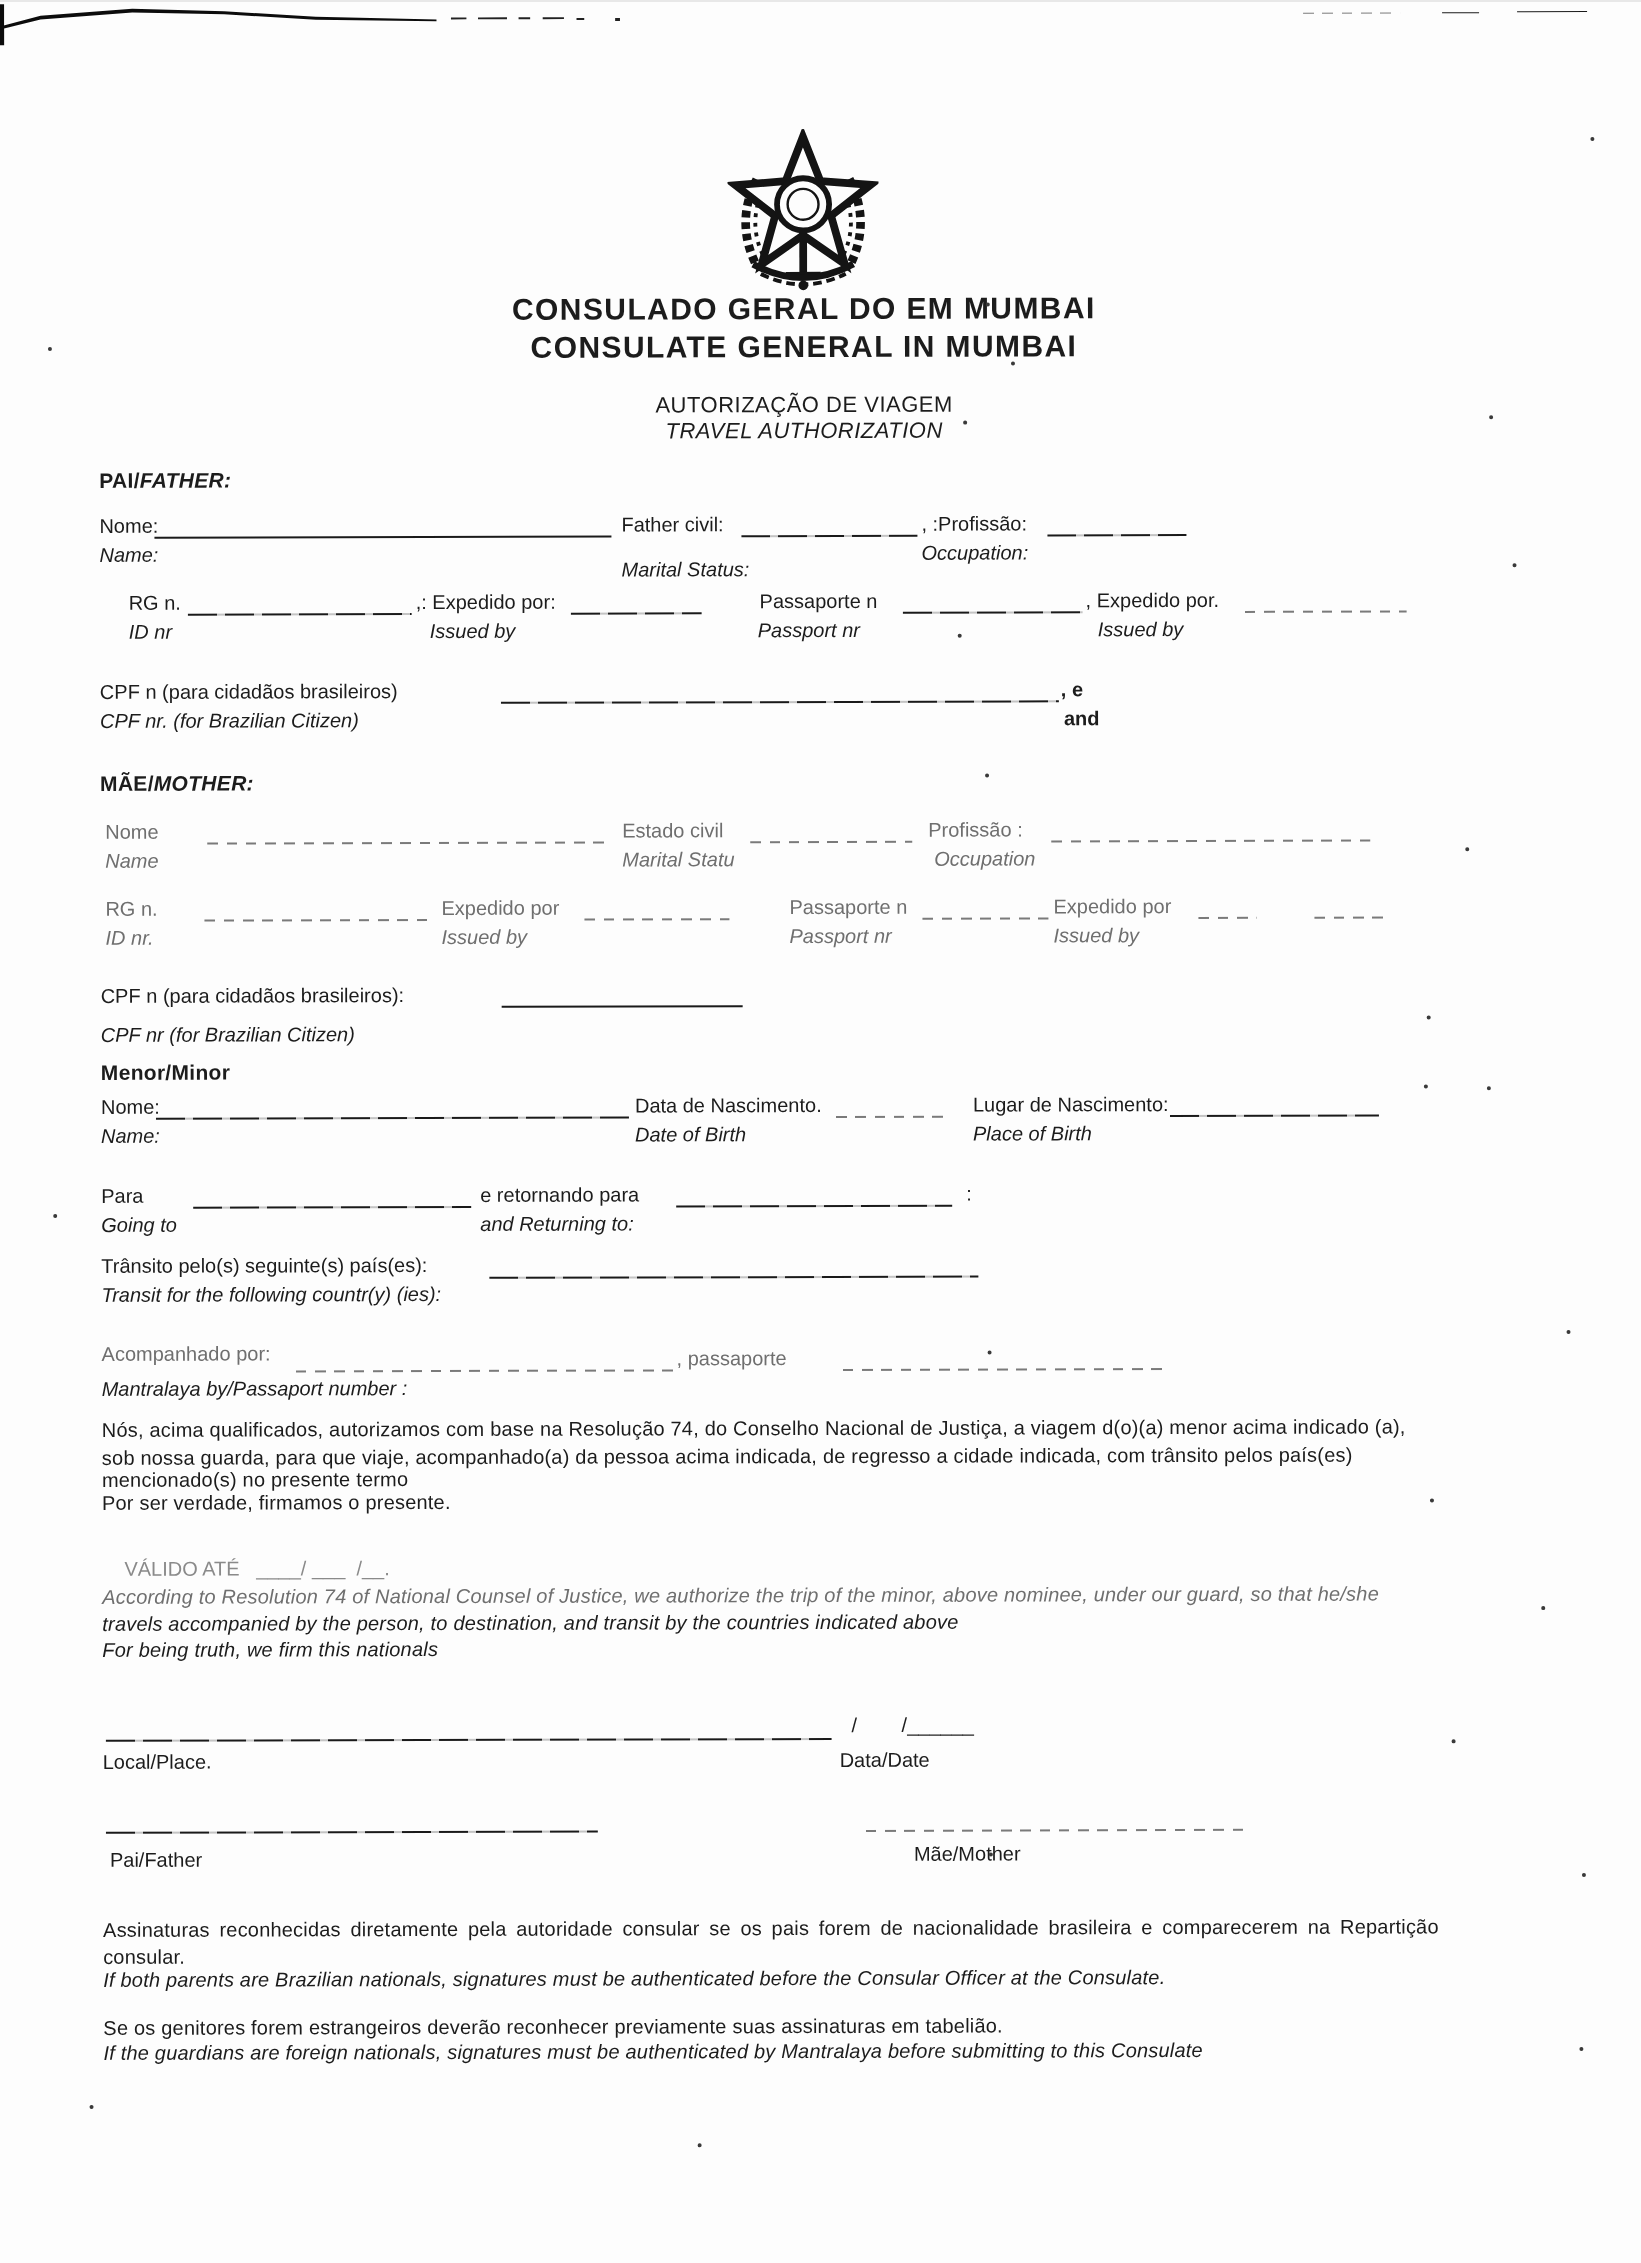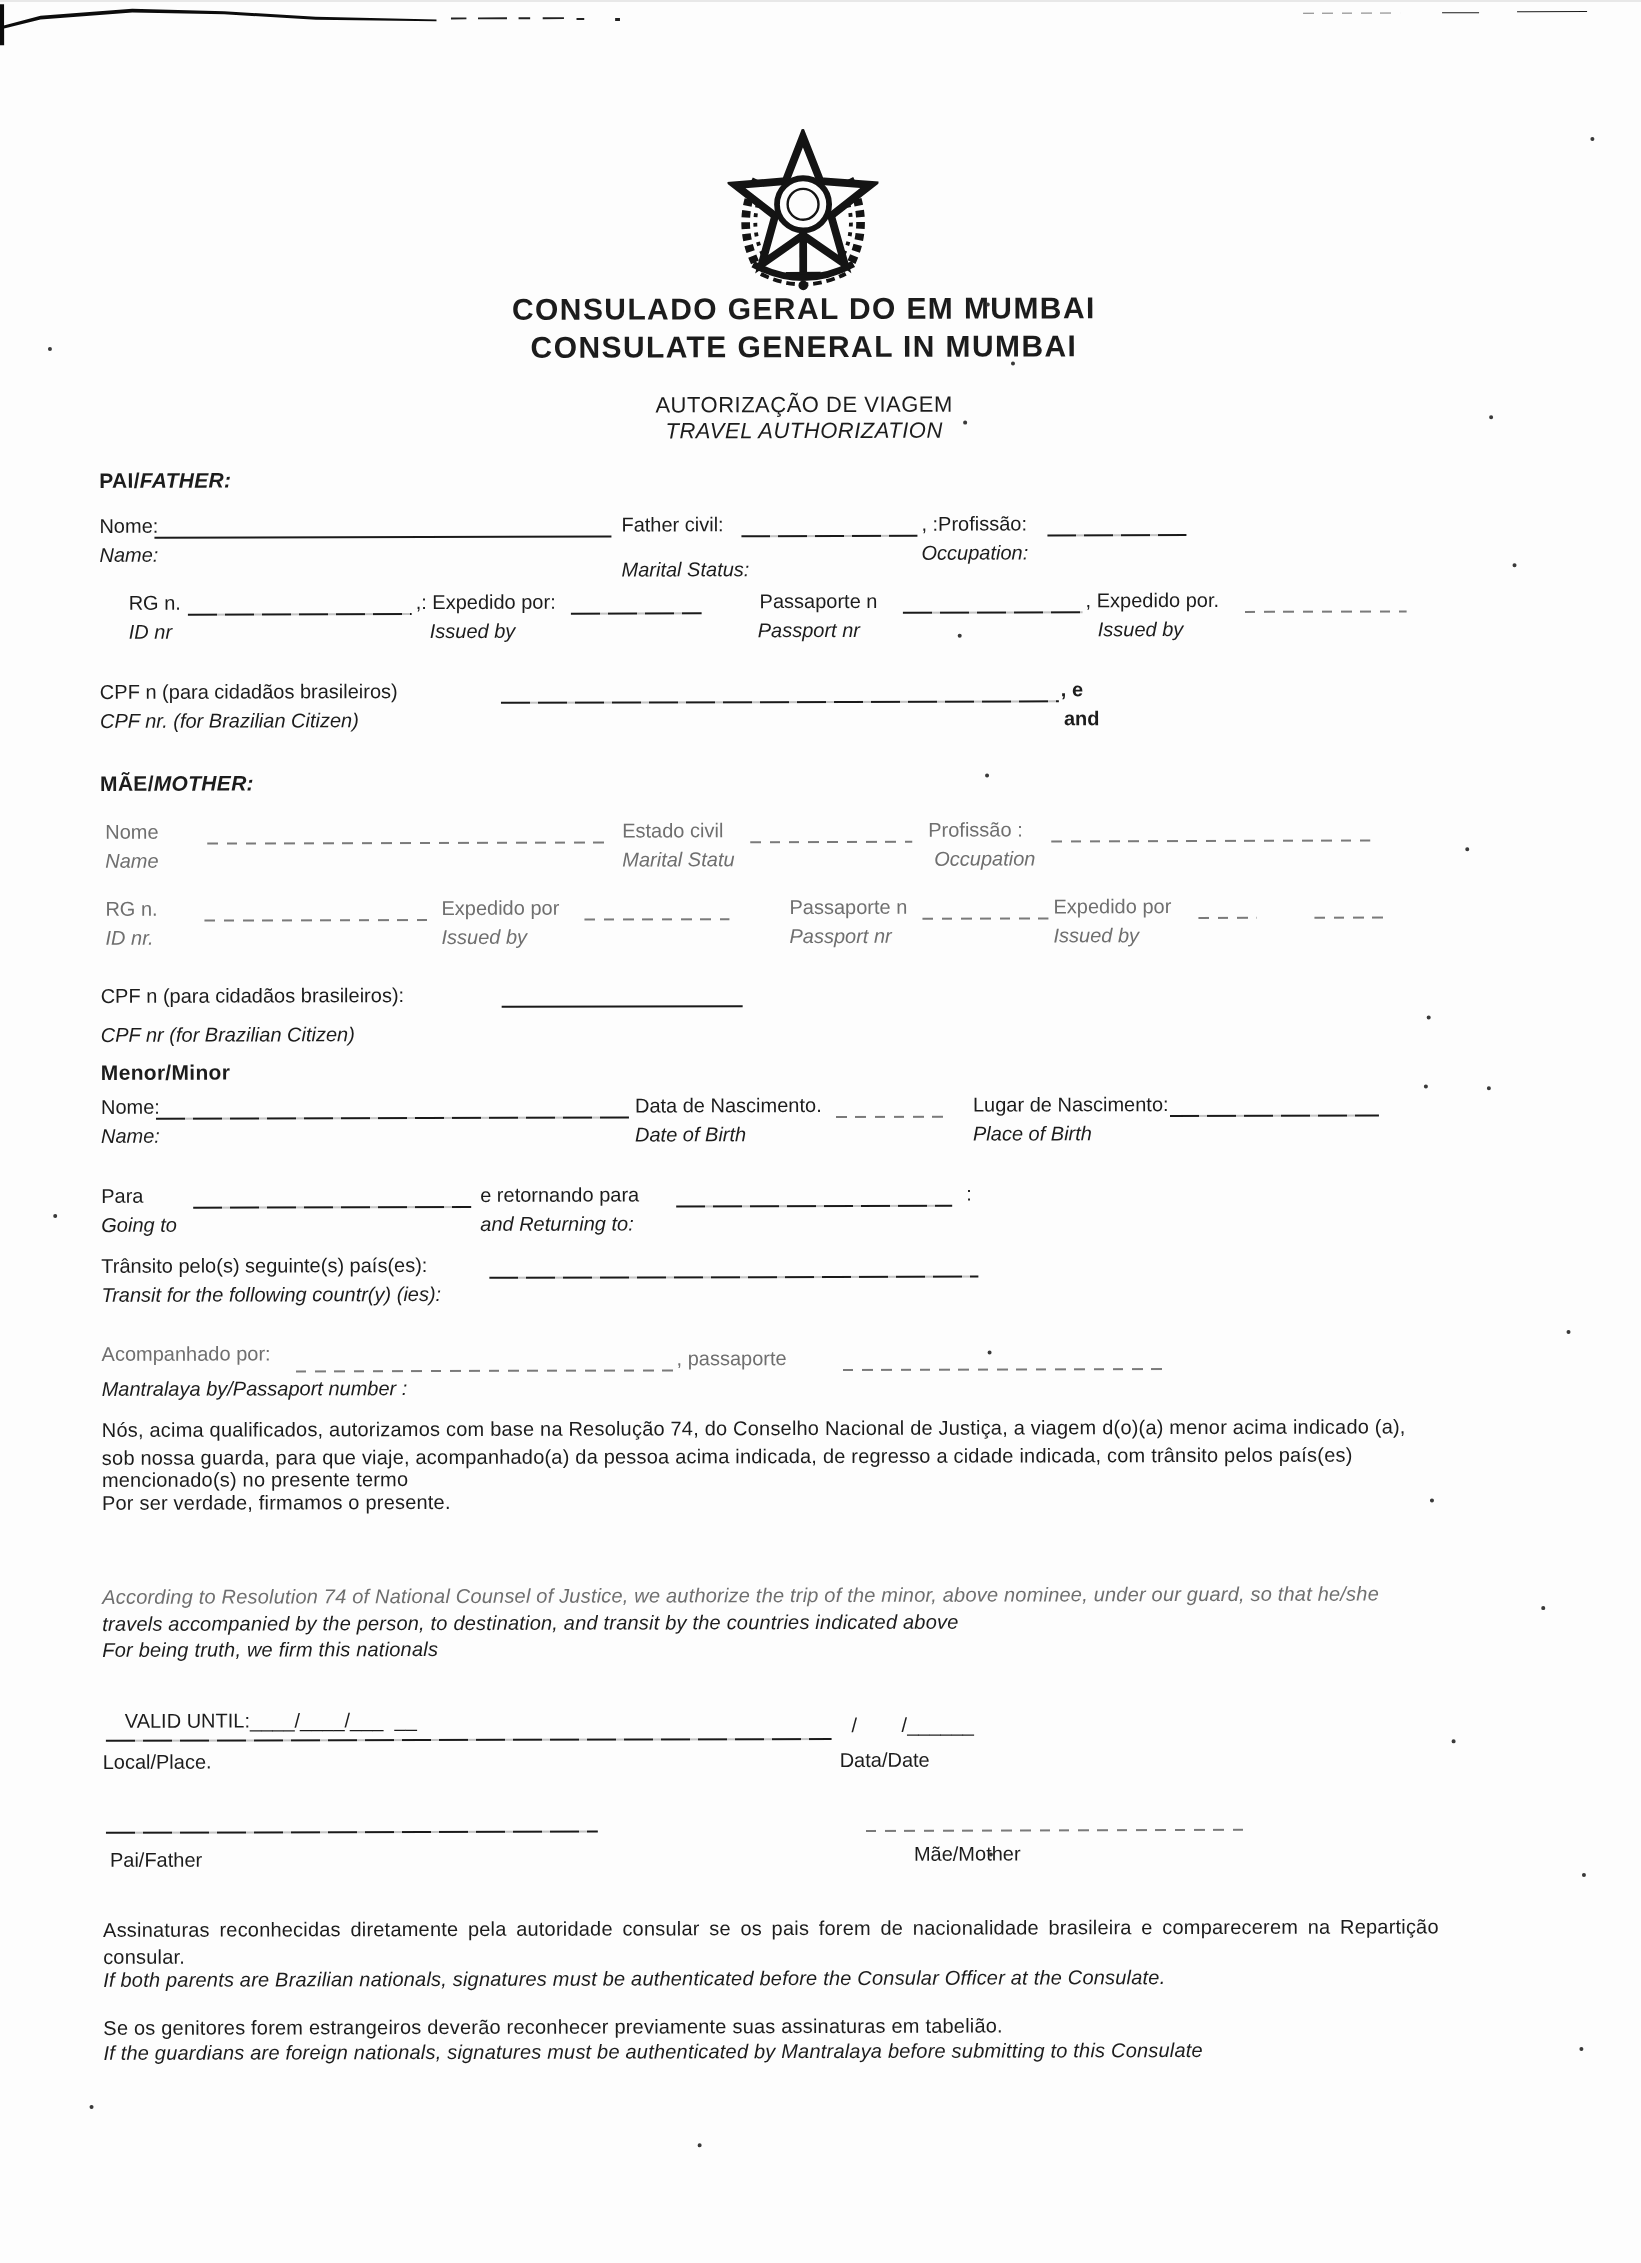--- a/index.html
+++ b/index.html
@@ -163,28 +163,28 @@
   <div class="dln" style="left:295px;top:1367px;width:378px"></div>
   <span class="abs lbl faded" style="left:676px;top:1344px">, passaporte</span>
   <div class="dln" style="left:842px;top:1367px;width:328px"></div>
   <span class="abs lbl en" style="left:101px;top:1373px">Mantralaya by/Passaport number :</span>
 
   <div class="abs par" style="left:101px;top:1412px">Nós, acima qualificados, autorizamos com base na Resolução 74, do Conselho Nacional de Justiça,  a viagem d(o)(a) menor acima indicado (a),</div>
   <div class="abs par" style="left:101px;top:1440px">sob nossa guarda, para que viaje, acompanhado(a) da pessoa acima indicada, de regresso a cidade indicada, com trânsito pelos país(es)</div>
   <div class="abs par" style="left:101px;top:1462px">mencionado(s) no presente termo</div>
   <div class="abs par" style="left:101px;top:1485px">Por ser verdade, firmamos o presente.</div>
 
+  <div class="abs lbl faded2 pre" style="left:101px;top:1528px">
+    <span>VÁLIDO ATÉ</span>&nbsp;&nbsp;&nbsp;<span>____/ ___  /__.</span>
+  </div>
 
   <div class="abs par en faded" style="left:101px;top:1579px">According to Resolution 74 of National Counsel of Justice, we authorize the trip of the minor, above nominee, under our guard, so that he/she</div>
   <div class="abs par en" style="left:101px;top:1606px">travels accompanied  by the person, to destination, and transit by the countries indicated above</div>
   <div class="abs par en" style="left:101px;top:1632px">For being truth, we firm this nationals</div>
 
-  <div class="abs lbl pre" style="left:101px;top:1680px">
-    <span>VALID UNTIL:</span><span>____/____/___  __</span>
-  </div>
 
   <div class="ln gap" style="left:104px;top:1736px;width:726px"></div>
   <span class="abs lbl pre" style="left:850px;top:1711px">/        /______</span>
   <span class="abs lbl" style="left:101px;top:1746px">Local/Place.</span>
   <span class="abs lbl" style="left:838px;top:1746px">Data/Date</span>
 
   <div class="ln gap" style="left:104px;top:1828px;width:492px"></div>
   <div class="dln" style="left:864px;top:1828px;width:386px"></div>
   <span class="abs lbl" style="left:108px;top:1844px">Pai/Father</span>
   <span class="abs lbl" style="left:912px;top:1840px">Mãe/Mother</span>

